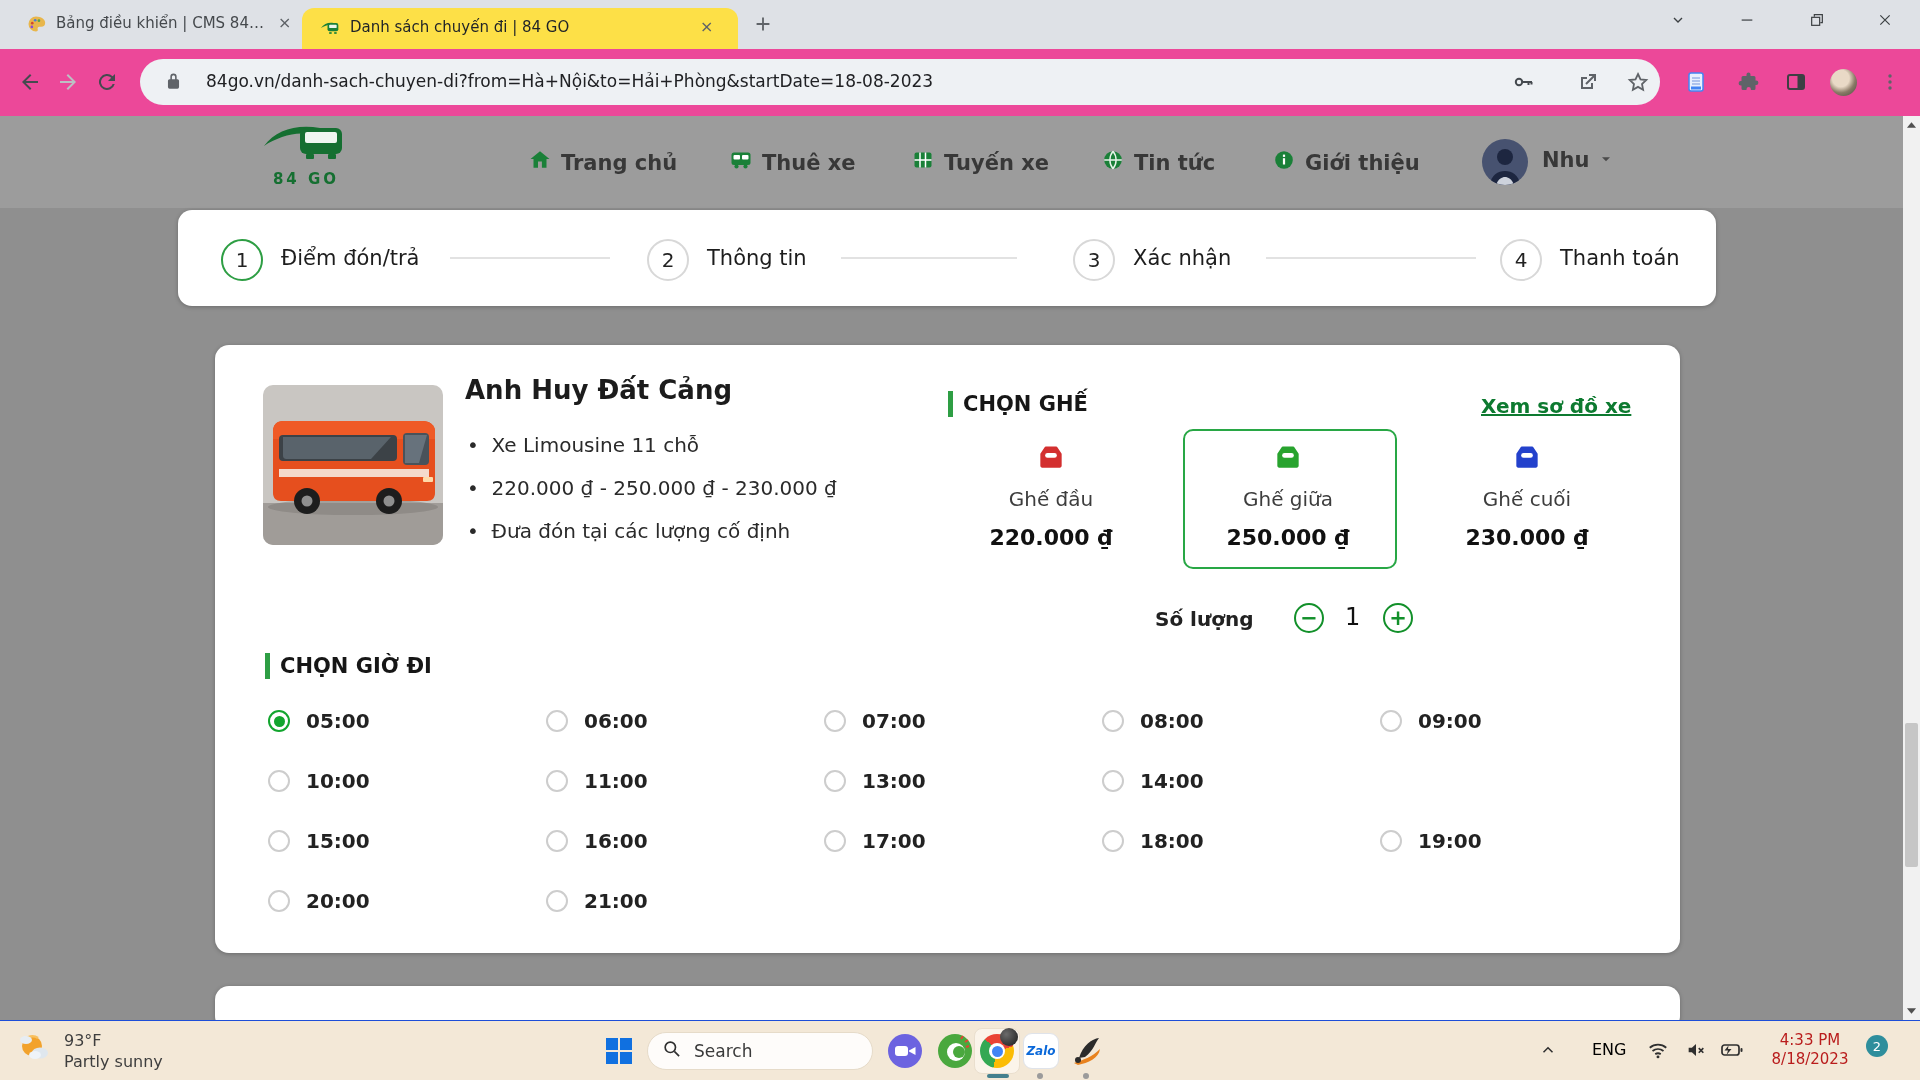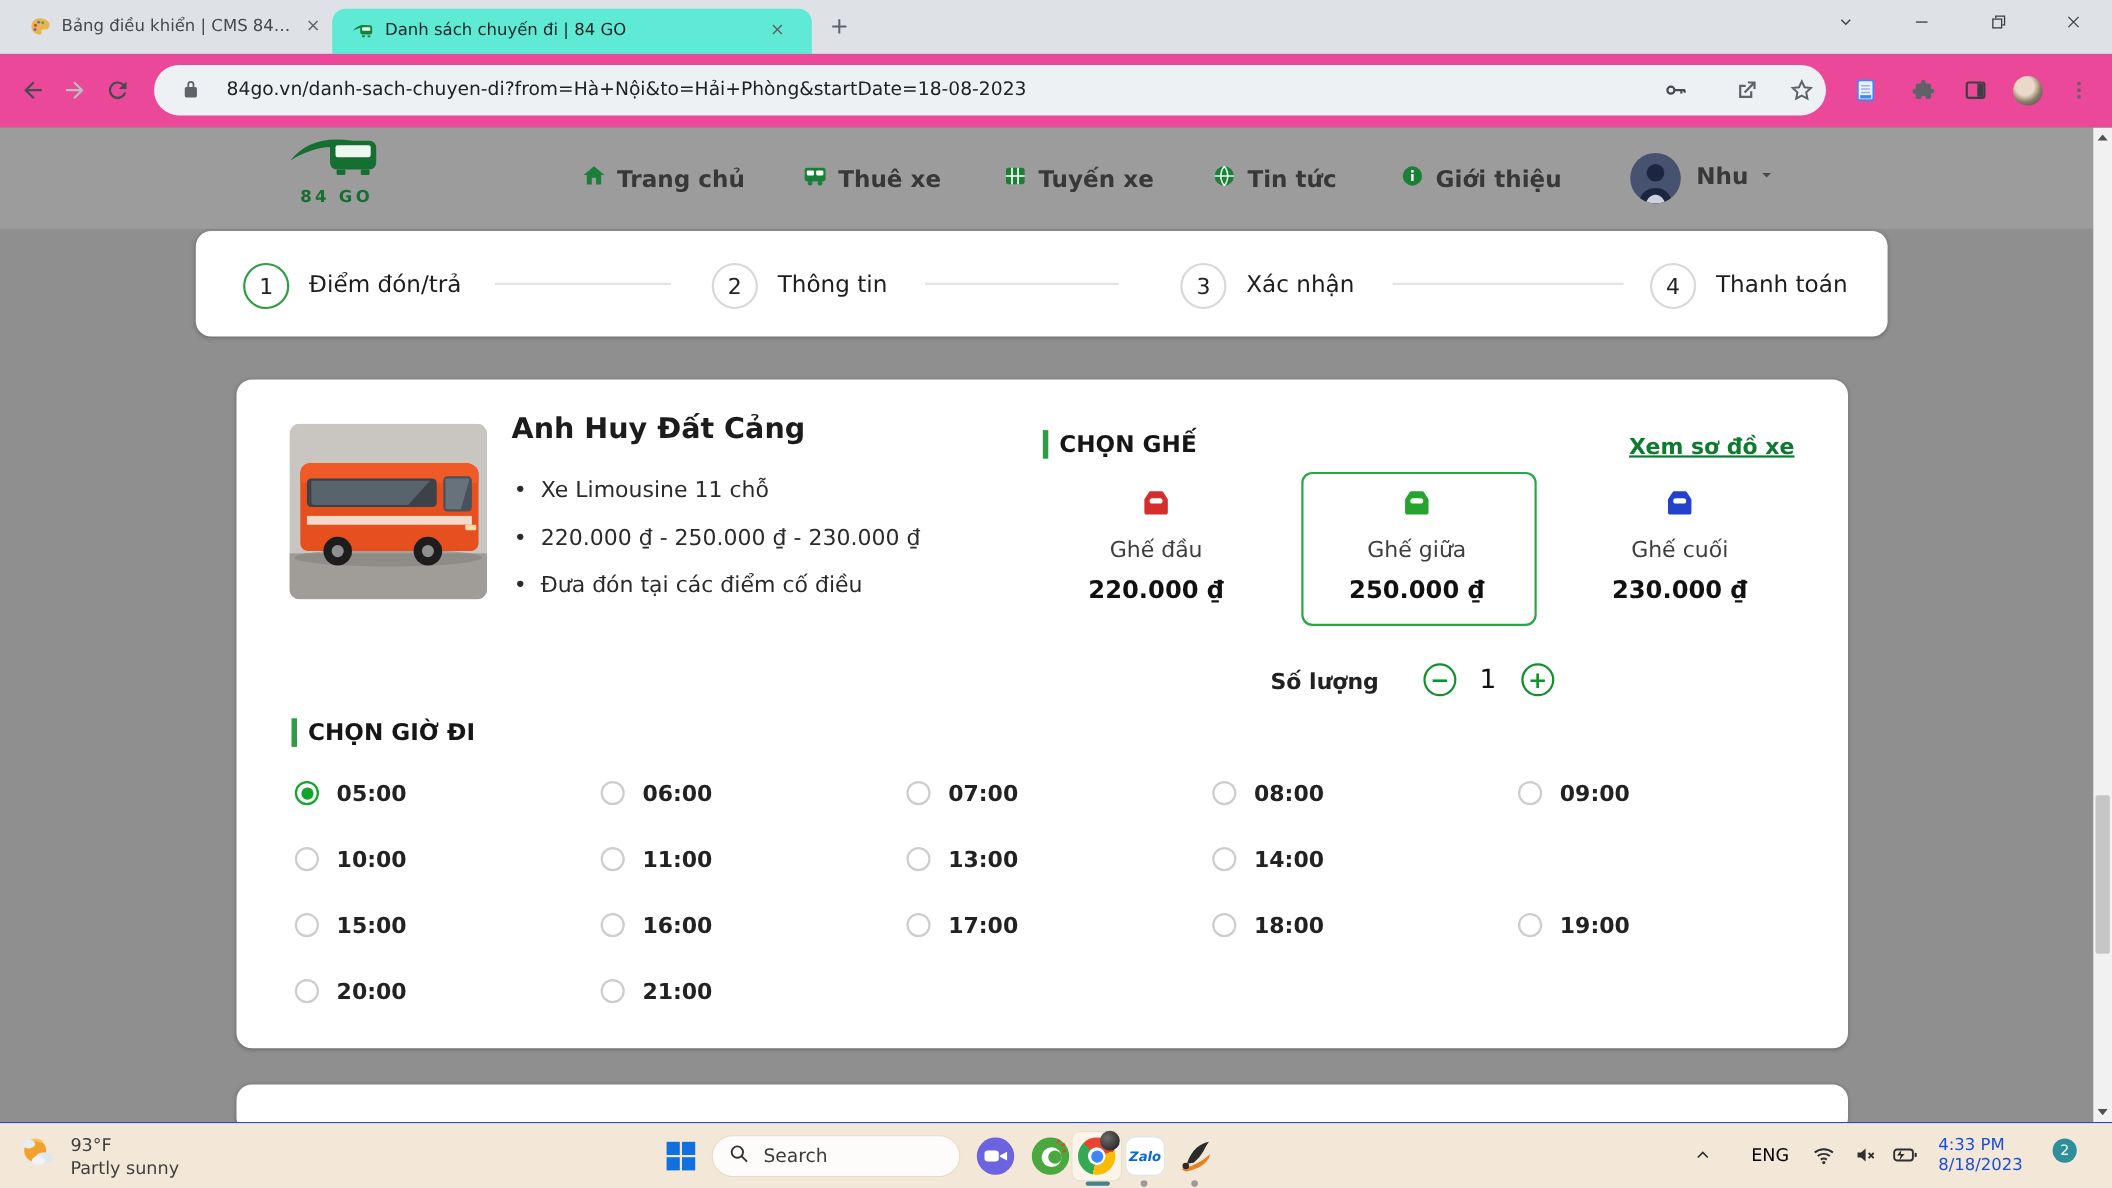--- a/index.html
+++ b/index.html
@@ -2,21 +2,21 @@
 <html><head>
 <meta charset="utf-8">
 <style>
   html,body{margin:0;padding:0;background:#222;}
   #screen{position:relative;width:1920px;height:1080px;overflow:hidden;
           font-family:"DejaVu Sans","Liberation Sans",sans-serif;background:#909090;}
   .r{position:absolute;}
   
   .titlebar{left:0;top:0;width:1920px;height:49px;background:#dee1e6;}
   .tab{display:flex;align-items:center;color:#45494d;font-size:15px;}
-  .tab-active{background:#5eead4;border-radius:12px 12px 0 0;color:#1f2328;}
+  .tab-active{background:#fde047;border-radius:12px 12px 0 0;color:#1f2328;}
   .tab-title{white-space:nowrap;overflow:hidden;text-overflow:ellipsis;}
   .tab-close{font-size:16px;color:#5f6368;margin-left:auto;cursor:default;}
   .winbtn{display:flex;align-items:center;justify-content:center;width:30px;height:30px;}
   .toolbar{left:0;top:49px;width:1920px;height:67px;background:#ec4899;}
   .omnibox{left:140px;top:10px;width:1520px;height:46px;background:#eef1f4;border-radius:23px;
            display:flex;align-items:center;}
   .url{font-size:17px;color:#202124;white-space:nowrap;}
   
   .page{left:0;top:116px;width:1920px;height:904px;background:#8f8f8f;overflow:hidden;}
   .navbar{left:0;top:0;width:1920px;height:92px;background:#9c9c9c;}
@@ -52,21 +52,21 @@
   
   .sb{right:0;top:0;width:17px;height:904px;background:#f1f1f1;}
   .sb-thumb{left:2px;width:13px;background:#c6c6c6;border-radius:2px;}
   
   .taskbar{left:0;top:1020px;width:1920px;height:60px;background:#f3e8d7;border-top:1px solid #1d4ed8;}
   .tb-ico{width:38px;height:38px;display:flex;align-items:center;justify-content:center;}
   .weather-t{font-size:16px;color:#3e3e3e;line-height:21px;}
   .search-pill{display:flex;align-items:center;gap:12px;width:226px;height:38px;border-radius:19px;
                background:#fefcfa;border:1px solid #e6dbc9;box-sizing:border-box;padding-left:14px;}
   .tray-txt{font-size:16px;color:#000000;}
-  .clock{font-size:15px;color:#1d4ed8;line-height:19px;text-align:left;}
+  .clock{font-size:15px;color:#b91c1c;line-height:19px;text-align:center;}
   .chrome-logo{width:34px;height:34px;border-radius:50%;
       background:conic-gradient(from -45deg,#ea4335 0 33%,#fbbc05 0 66%,#34a853 0 100%);
       display:flex;align-items:center;justify-content:center;}
   .chrome-inner{width:16px;height:16px;border-radius:50%;background:#fff;
       display:flex;align-items:center;justify-content:center;}
   .chrome-dot{width:11px;height:11px;border-radius:50%;background:#4285f4;}
   .run-dot{width:6px;height:6px;border-radius:3px;background:#9b9b9b;}
   .badge{width:22px;height:22px;border-radius:50%;background:#2e8e9c;color:#fff;font-size:13px;
          display:flex;align-items:center;justify-content:center;}
   .zalo-tile{width:36px;height:36px;border-radius:9px;background:#fff;border:1px solid #dfe3ea;
@@ -309,21 +309,21 @@
             <circle cx="44" cy="116" r="5.5" fill="#8f8f8f"></circle>
             <circle cx="126" cy="116" r="13" fill="#1d1d1d"></circle>
             <circle cx="126" cy="116" r="5.5" fill="#8f8f8f"></circle>
             <rect x="160" y="92" width="10" height="5" rx="1" fill="#ffd9a8"></rect>
           </svg>
       </div>
 
       <div class="r trip-title" style="left:250px;top:30px;">Anh Huy Đất Cảng</div>
       <div class="r bullet" style="left:252px;top:88px;">•&nbsp; <span>Xe Limousine 11 chỗ</span></div>
       <div class="r bullet" style="left:252px;top:131px;">•&nbsp; <span>220.000 ₫ - 250.000 ₫ - 230.000 ₫</span></div>
-      <div class="r bullet" style="left:252px;top:174px;">•&nbsp; <span>Đưa đón tại các điểm cố điều</span></div>
+      <div class="r bullet" style="left:252px;top:174px;">•&nbsp; <span>Đưa đón tại các lượng cố định</span></div>
 
       <div class="r sec-head" style="left:733px;top:46px;">
         <span class="sec-bar"></span>
         <span>CHỌN GHẾ</span>
       </div>
       <span class="r map-link" style="left:1266px;top:49px;">Xem sơ đồ xe</span>
 
       <div class="r seat-box" style="left:968px;top:84px;width:210px;height:136px;"></div>
 
       <div class="r seat-opt" style="left:751px;top:96px;">

